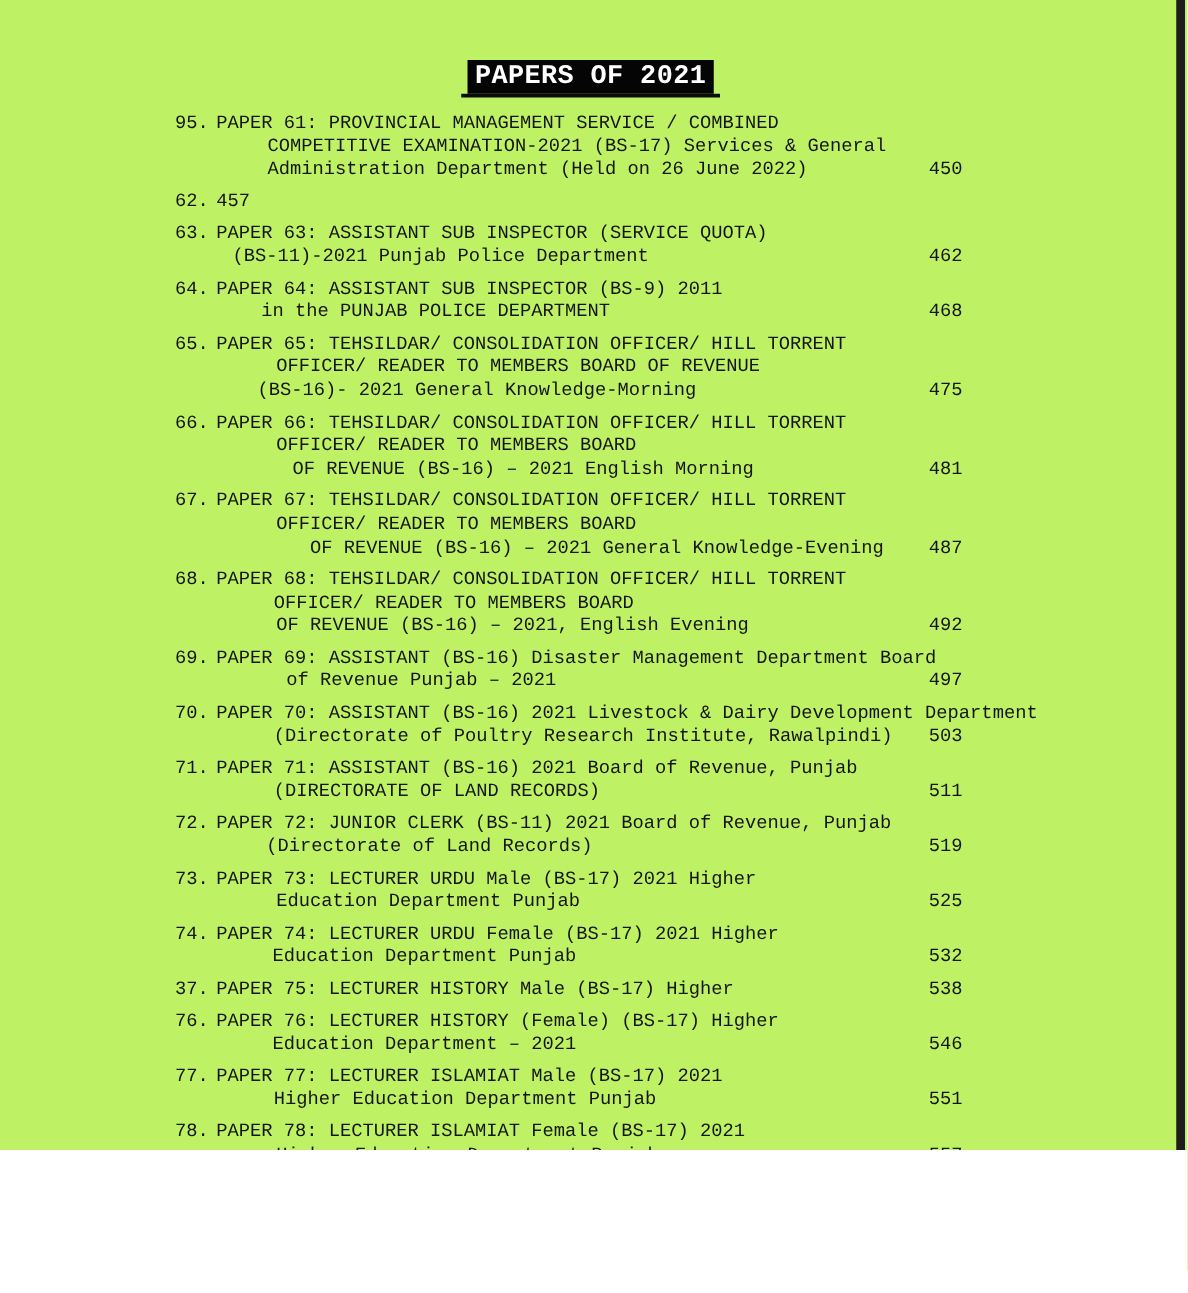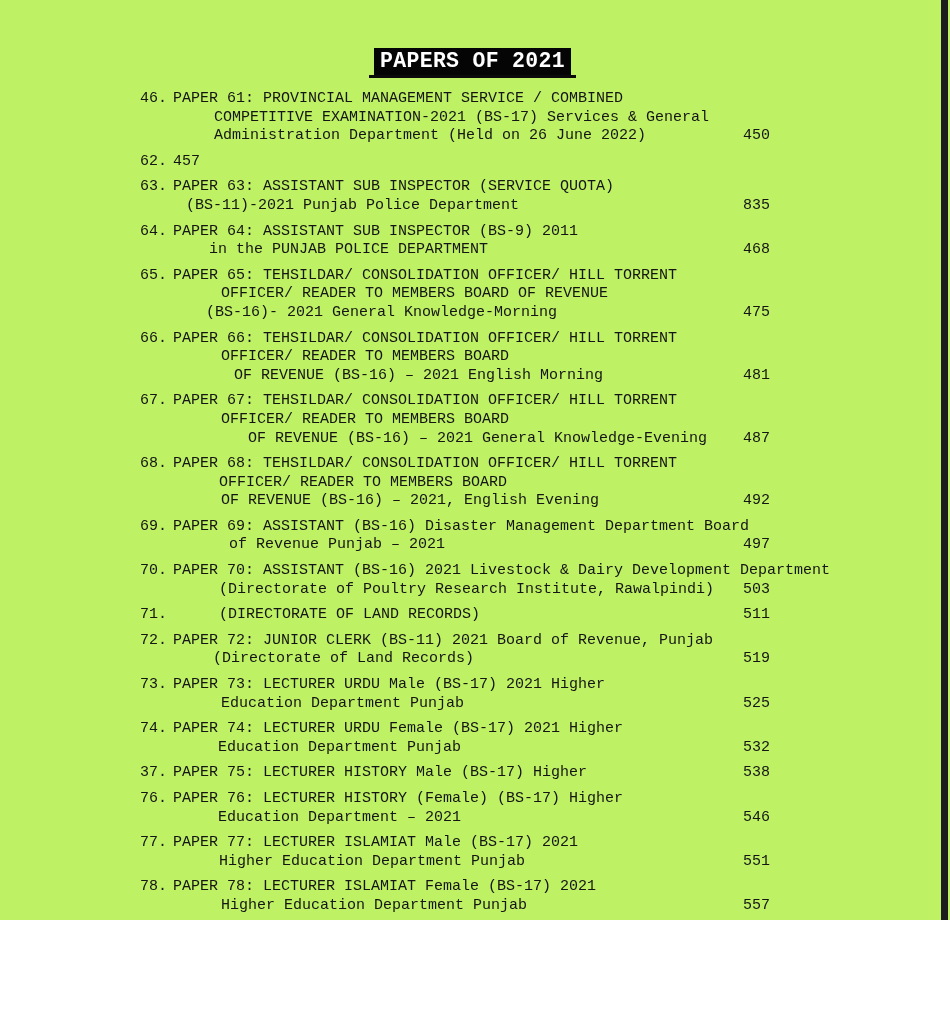--- a/index.html
+++ b/index.html
@@ -73,39 +73,39 @@
 <body>
 
 <div class="page">
   <div class="edge-bar"></div>
   <div class="content">
     <div class="title-row">
       <span class="title-band"><span class="title-box">PAPERS OF 2021</span></span>
     </div>
     <div id="entries">
         <div class="entry">
-    <div class="num">46.</div>
+    <div class="num">95.</div>
     <div class="body">
             <div class="line">PAPER 61: PROVINCIAL MANAGEMENT SERVICE / COMBINED</div>
             <div class="line" style="margin-left: 41px;">COMPETITIVE EXAMINATION-2021 (BS-17) Services &amp; General</div>
             <div class="line" style="margin-left: 41px;">Administration Department (Held on 26 June 2022)</div>
           </div>
     <div class="pageno">450</div>
   </div>
         <div class="entry">
     <div class="num">62.</div>
     <div class="pageno">457</div>
   </div>
         <div class="entry">
     <div class="num">63.</div>
     <div class="body">
             <div class="line">PAPER 63: ASSISTANT SUB INSPECTOR (SERVICE QUOTA)</div>
             <div class="line" style="margin-left: 13px;">(BS-11)-2021 Punjab Police Department</div>
           </div>
-    <div class="pageno">835</div>
+    <div class="pageno">462</div>
   </div>
         <div class="entry">
     <div class="num">64.</div>
     <div class="body">
             <div class="line">PAPER 64: ASSISTANT SUB INSPECTOR (BS-9) 2011</div>
             <div class="line" style="margin-left: 36px;">in the PUNJAB POLICE DEPARTMENT</div>
           </div>
     <div class="pageno">468</div>
   </div>
         <div class="entry">
@@ -156,20 +156,21 @@
     <div class="num">70.</div>
     <div class="body">
             <div class="line">PAPER 70: ASSISTANT (BS-16) 2021 Livestock &amp; Dairy Development Department</div>
             <div class="line" style="margin-left: 46px;">(Directorate of Poultry Research Institute, Rawalpindi)</div>
           </div>
     <div class="pageno">503</div>
   </div>
         <div class="entry">
     <div class="num">71.</div>
     <div class="body">
+            <div class="line">PAPER 71: ASSISTANT (BS-16) 2021 Board of Revenue, Punjab</div>
             <div class="line" style="margin-left: 46px;">(DIRECTORATE OF LAND RECORDS)</div>
           </div>
     <div class="pageno">511</div>
   </div>
         <div class="entry">
     <div class="num">72.</div>
     <div class="body">
             <div class="line">PAPER 72: JUNIOR CLERK (BS-11) 2021 Board of Revenue, Punjab</div>
             <div class="line" style="margin-left: 40px;">(Directorate of Land Records)</div>
           </div>

